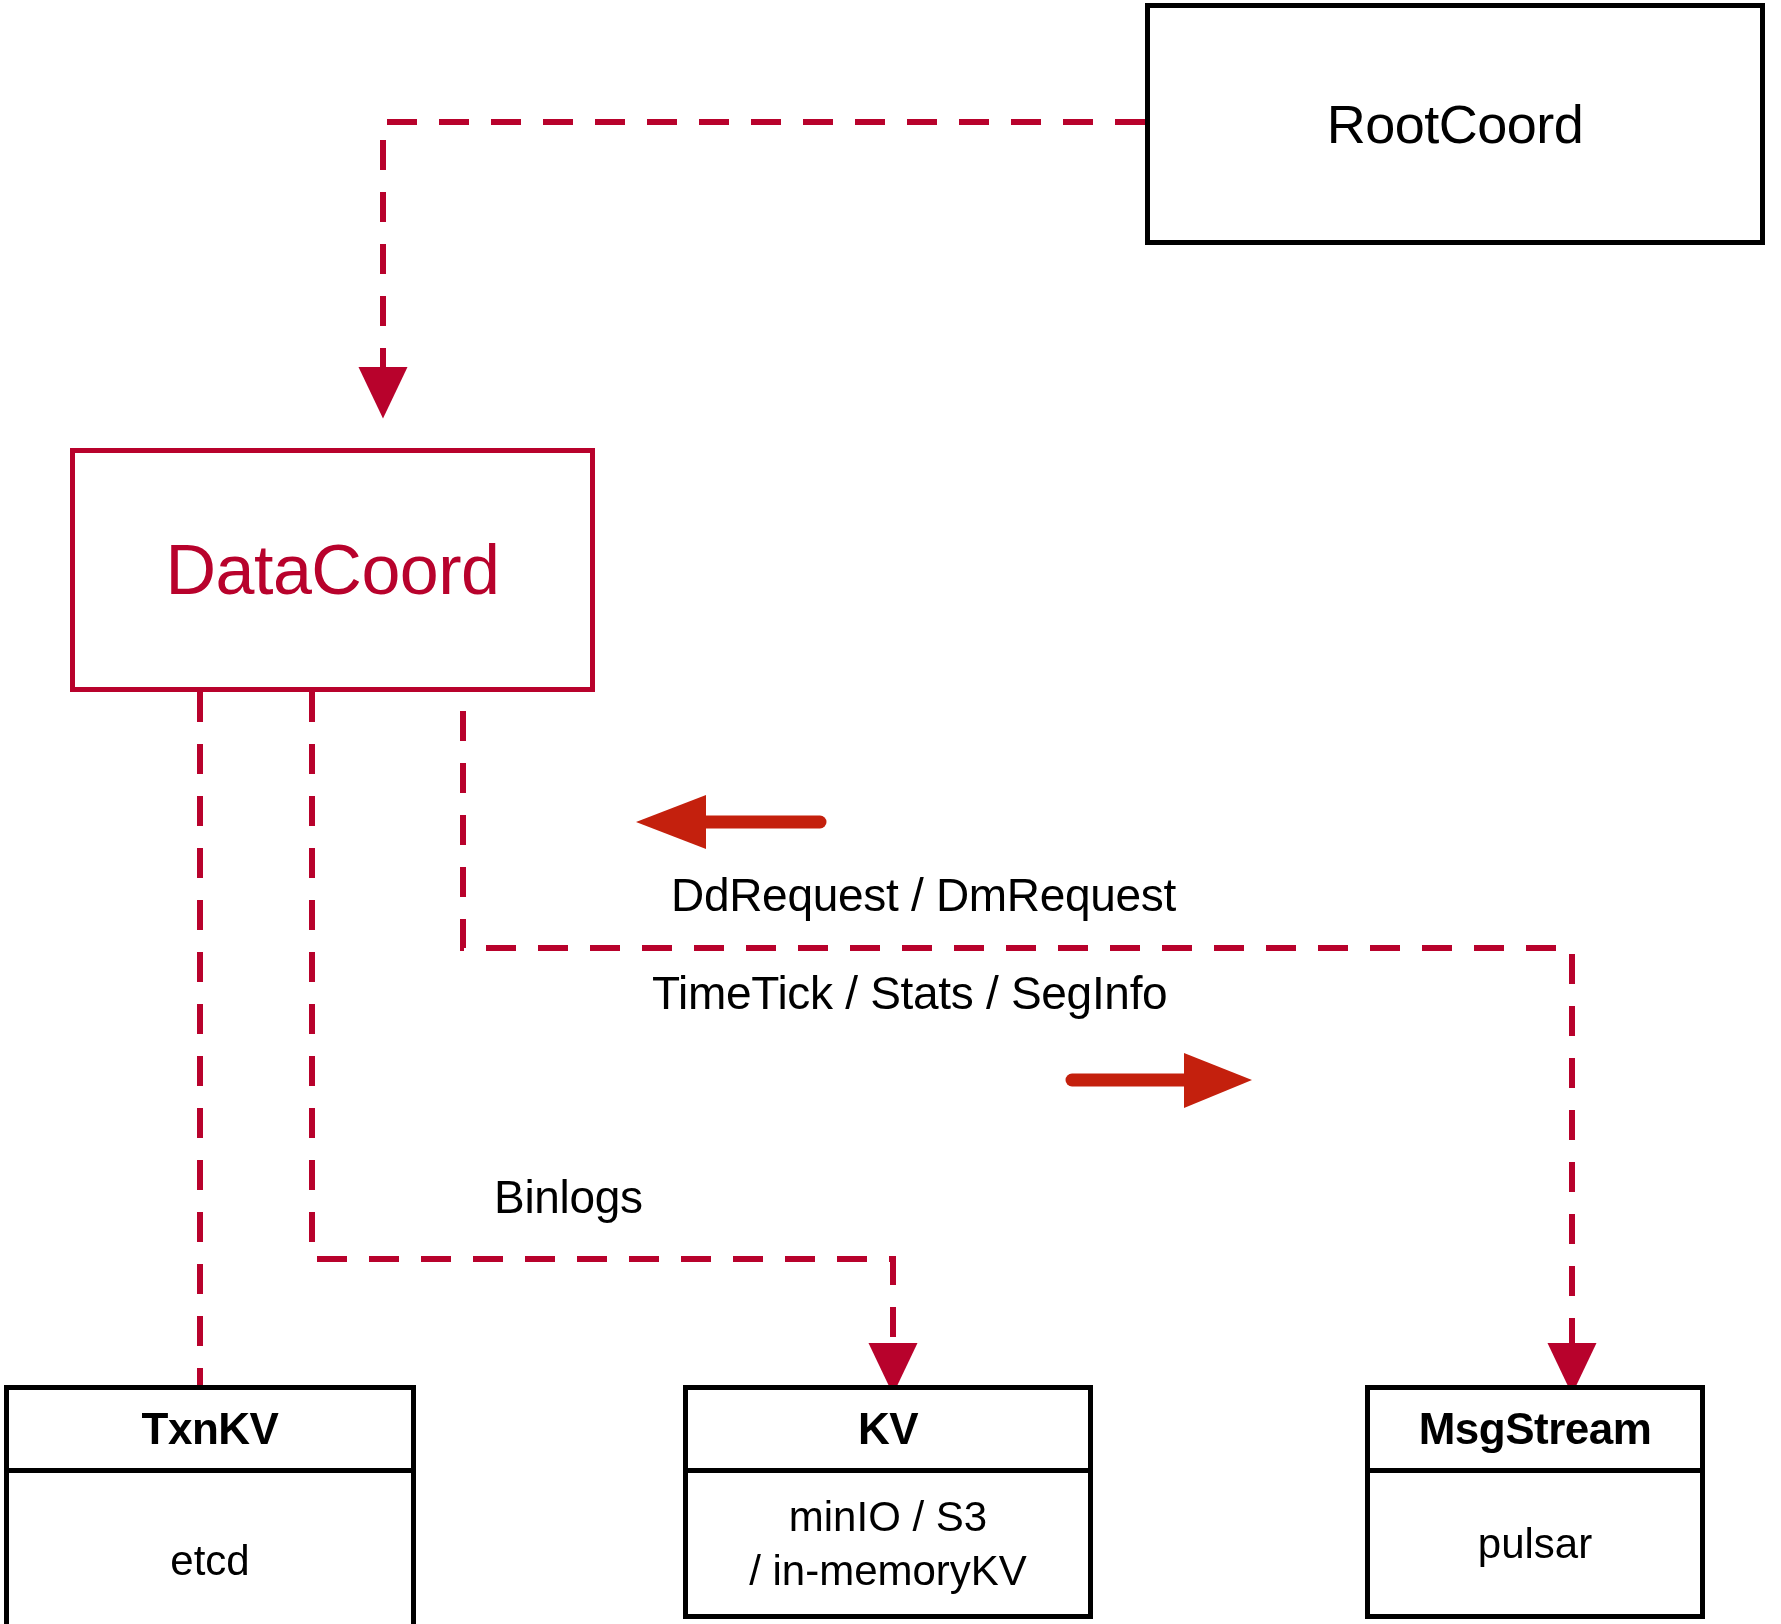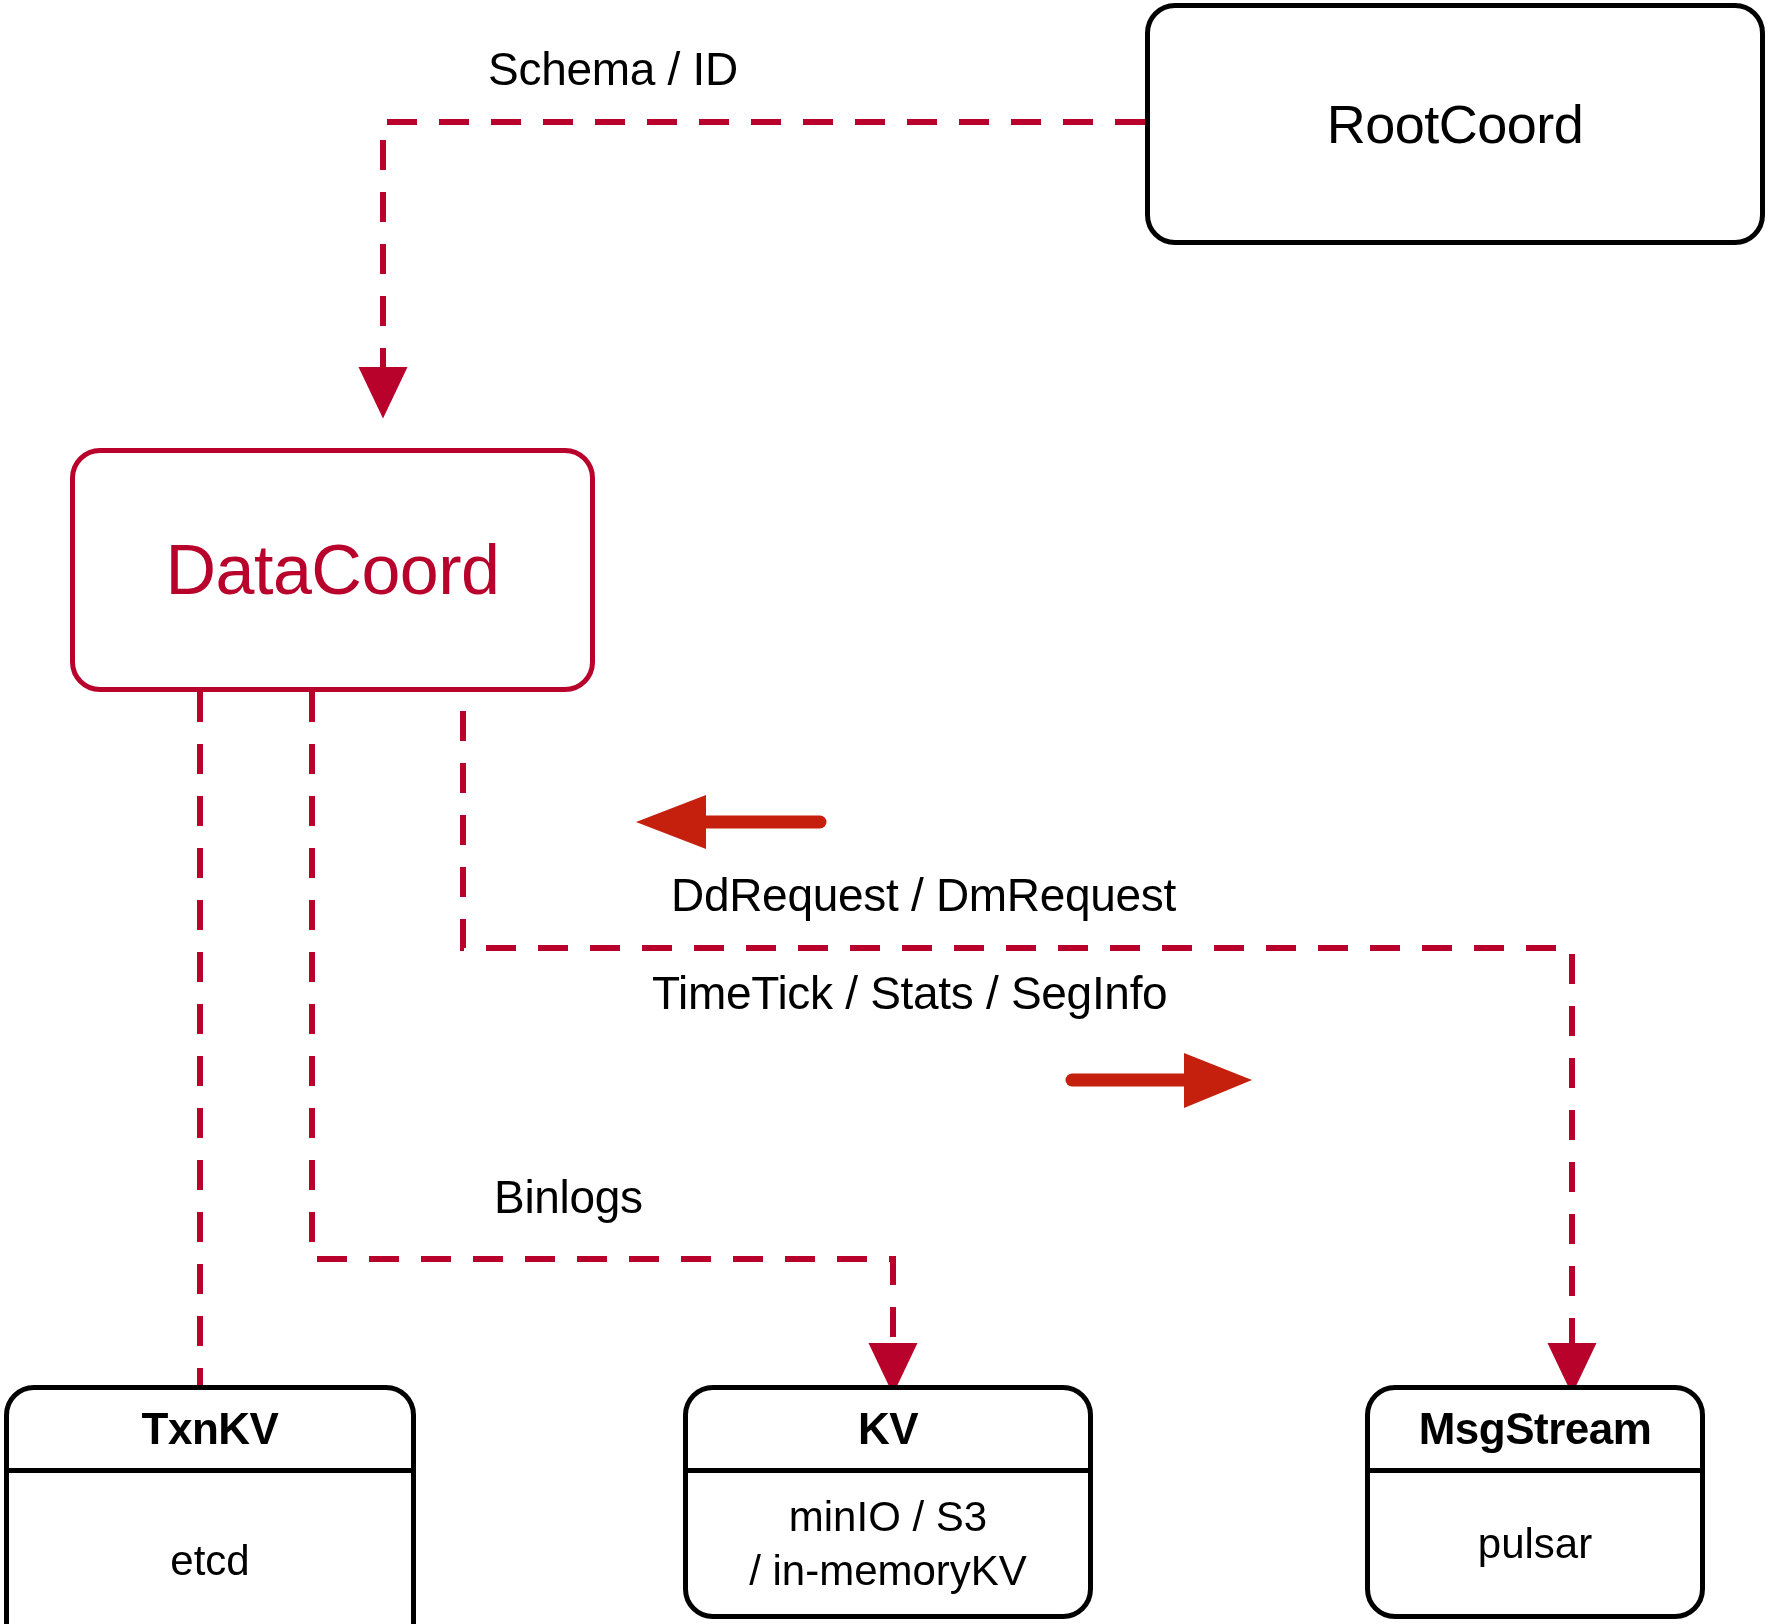--- a/index.html
+++ b/index.html
@@ -23,21 +23,20 @@
     top: 0;
     width: 1781px;
     height: 1624px;
   }
   .node-box {
     position: absolute;
     box-sizing: border-box;
     background: #ffffff;
     display: flex;
     flex-direction: column;
-    border-radius: 30px;
   }
   .node-box.black {
     border: 5px solid #000000;
   }
   .node-box.red {
     border: 5px solid #b8022c;
   }
   .node-title {
     display: flex;
     align-items: center;
@@ -151,21 +150,20 @@
   </div>
 
   <div class="node-box black" style="left:1365px; top:1385px; width:340px; height:234px;">
     <div class="node-title" style="height:78px;">MsgStream</div>
     <div class="node-divider"></div>
     <div class="node-body">
       <div>pulsar</div>
     </div>
   </div>
 
-  <div class="edge-label" style="left:613px; top:42px; transform:translateX(-50%);">Schema / ID</div>
 
   <div class="edge-label" style="left:671px; top:868px;">DdRequest / DmRequest</div>
 
   <div class="edge-label" style="left:652px; top:966px;">TimeTick / Stats / SegInfo</div>
 
   <div class="edge-label" style="left:494px; top:1170px;">Binlogs</div>
 
 </div>
 
 </body></html>

